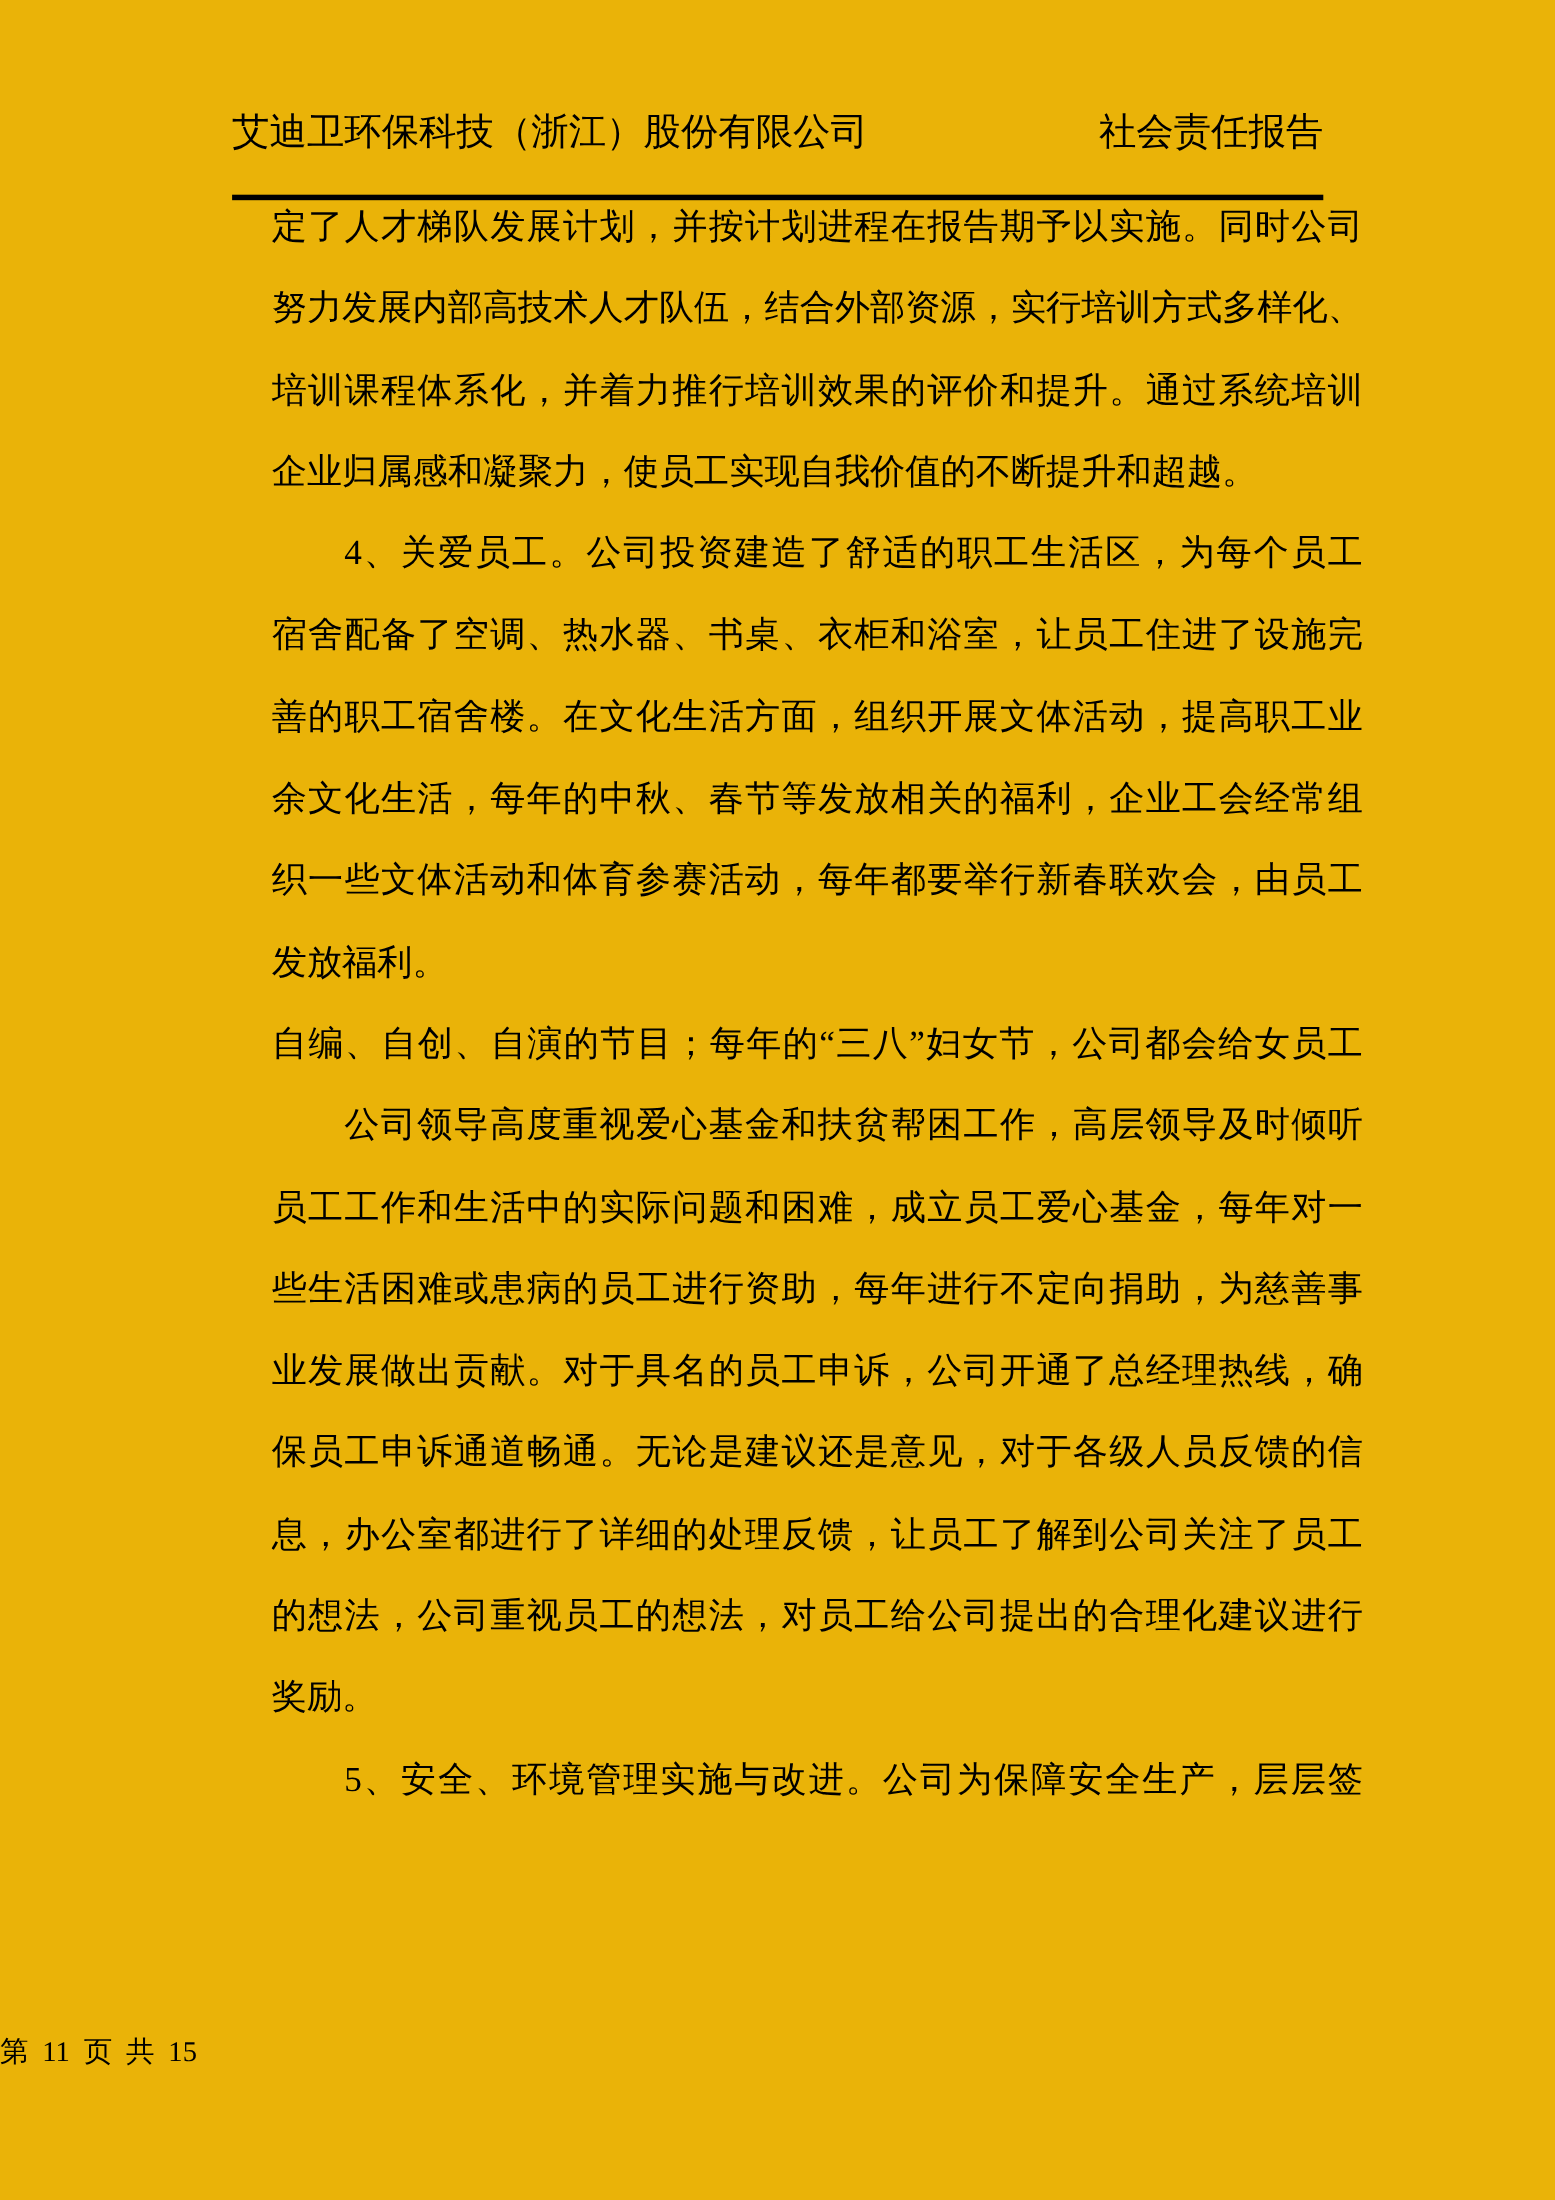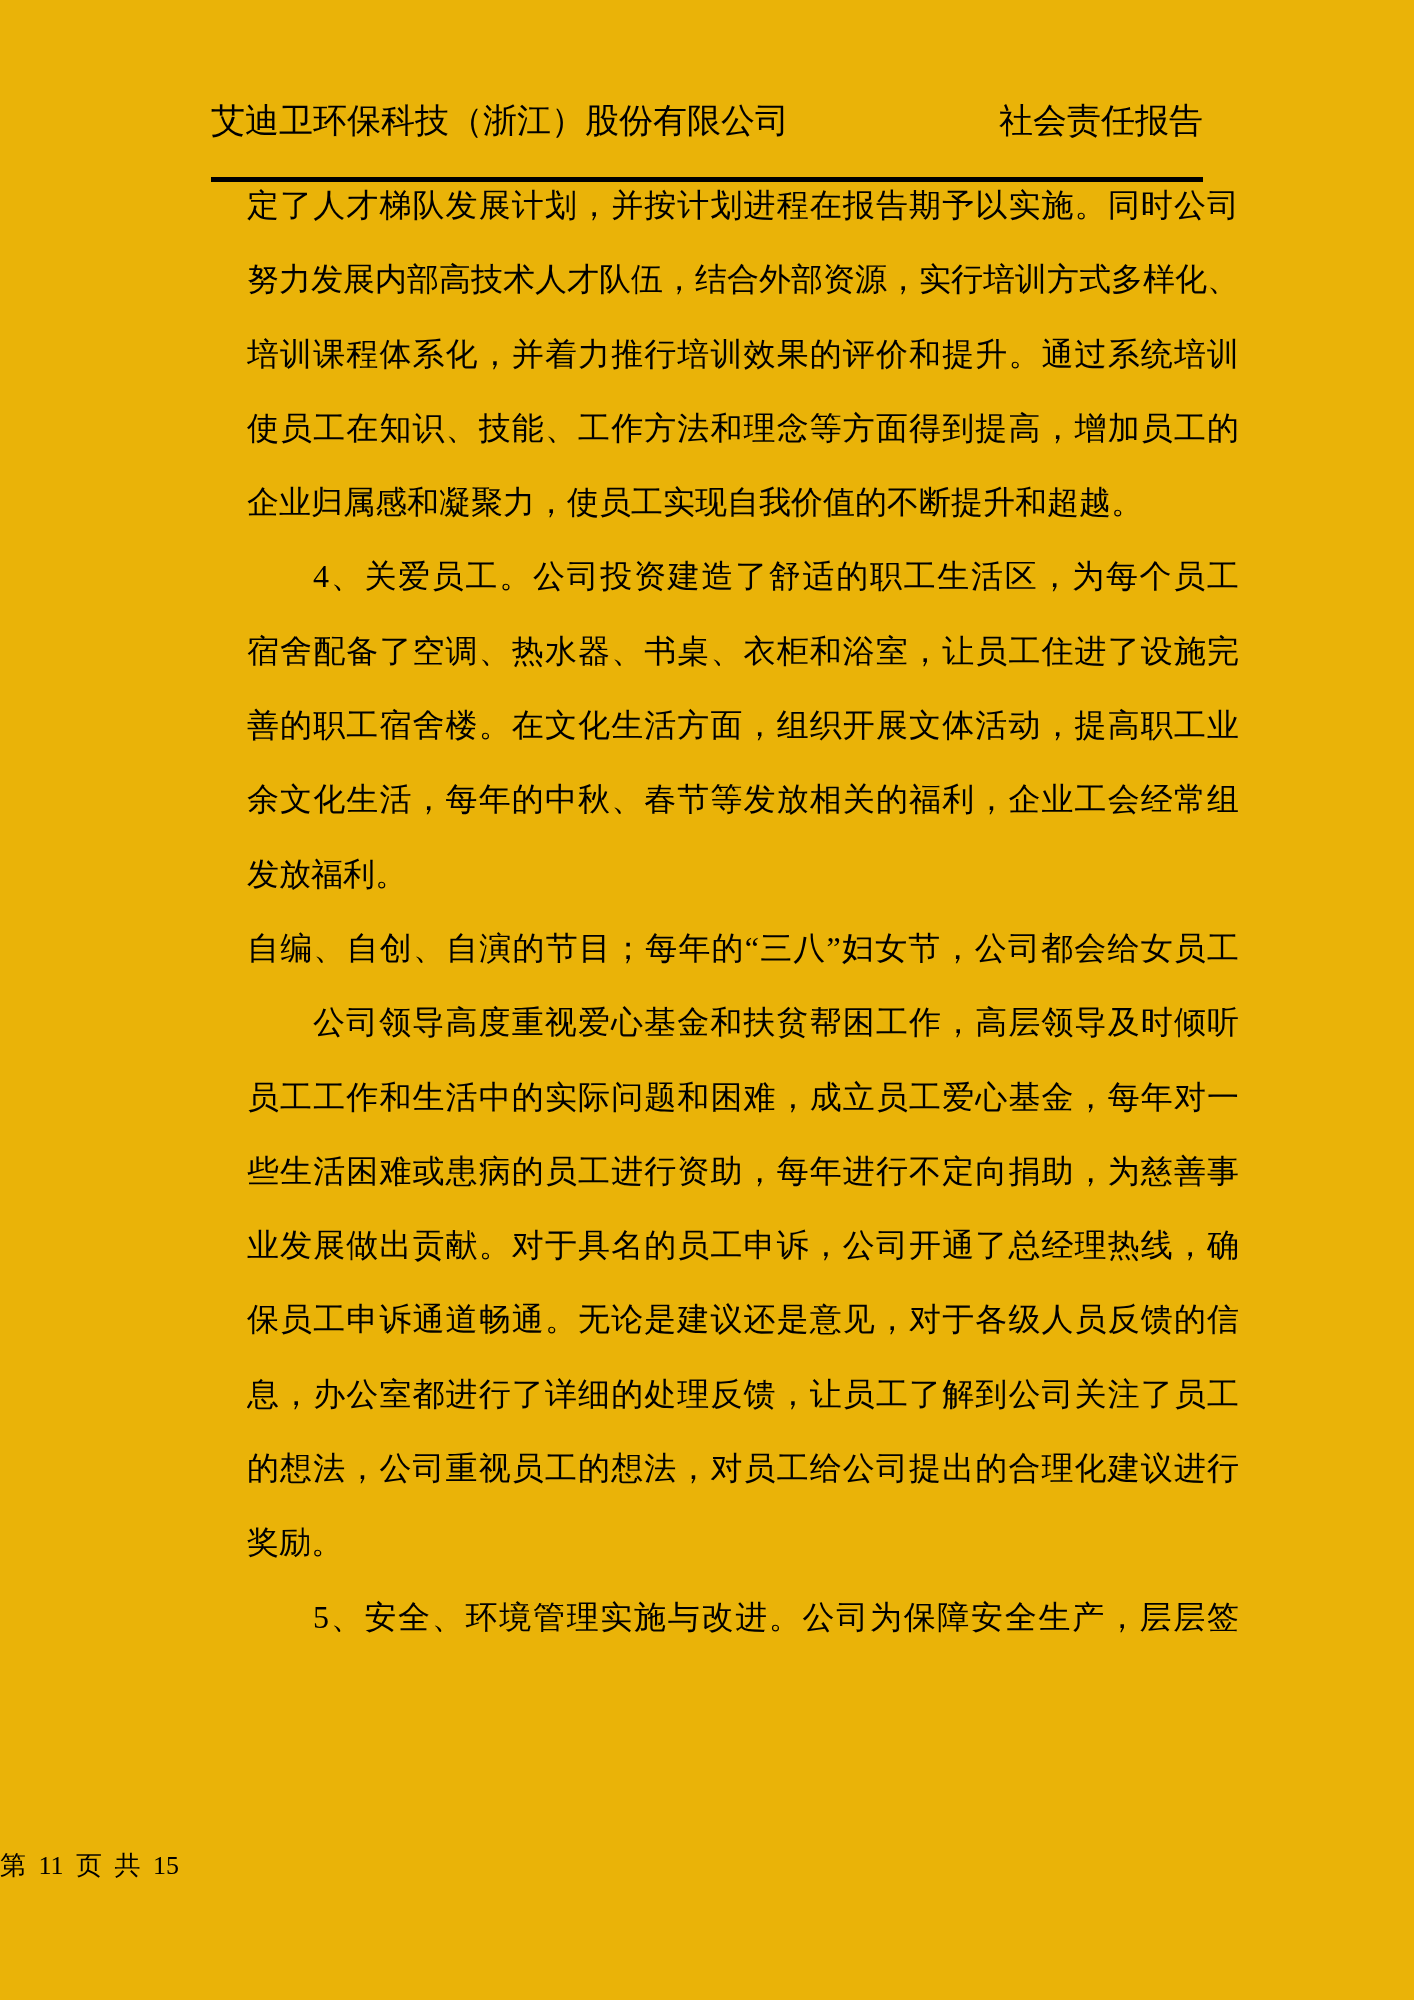--- a/index.html
+++ b/index.html
@@ -70,26 +70,26 @@
     <span>艾迪卫环保科技（浙江）股份有限公司</span>
     <span>社会责任报告</span>
   </div>
 
   <div class="header-rule"></div>
 
   <div class="doc-body">
     <div class="line">定了人才梯队发展计划，并按计划进程在报告期予以实施。同时公司</div>
     <div class="line">努力发展内部高技术人才队伍，结合外部资源，实行培训方式多样化、</div>
     <div class="line">培训课程体系化，并着力推行培训效果的评价和提升。通过系统培训</div>
-    <div class="line">使员工在知识、技能、工作方法和理念等方面得到提高，增加员工的</div>
     <div class="line end">企业归属感和凝聚力，使员工实现自我价值的不断提升和超越。</div>
     <div class="line indent">4、关爱员工。公司投资建造了舒适的职工生活区，为每个员工</div>
     <div class="line">宿舍配备了空调、热水器、书桌、衣柜和浴室，让员工住进了设施完</div>
     <div class="line">善的职工宿舍楼。在文化生活方面，组织开展文体活动，提高职工业</div>
     <div class="line">余文化生活，每年的中秋、春节等发放相关的福利，企业工会经常组</div>
+    <div class="line">织一些文体活动和体育参赛活动，每年都要举行新春联欢会，由员工</div>
     <div class="line end">发放福利。</div>
     <div class="line">自编、自创、自演的节目；每年的“三八”妇女节，公司都会给女员工</div>
     <div class="line indent">公司领导高度重视爱心基金和扶贫帮困工作，高层领导及时倾听</div>
     <div class="line">员工工作和生活中的实际问题和困难，成立员工爱心基金，每年对一</div>
     <div class="line">些生活困难或患病的员工进行资助，每年进行不定向捐助，为慈善事</div>
     <div class="line">业发展做出贡献。对于具名的员工申诉，公司开通了总经理热线，确</div>
     <div class="line">保员工申诉通道畅通。无论是建议还是意见，对于各级人员反馈的信</div>
     <div class="line">息，办公室都进行了详细的处理反馈，让员工了解到公司关注了员工</div>
     <div class="line">的想法，公司重视员工的想法，对员工给公司提出的合理化建议进行</div>
     <div class="line end">奖励。</div>

